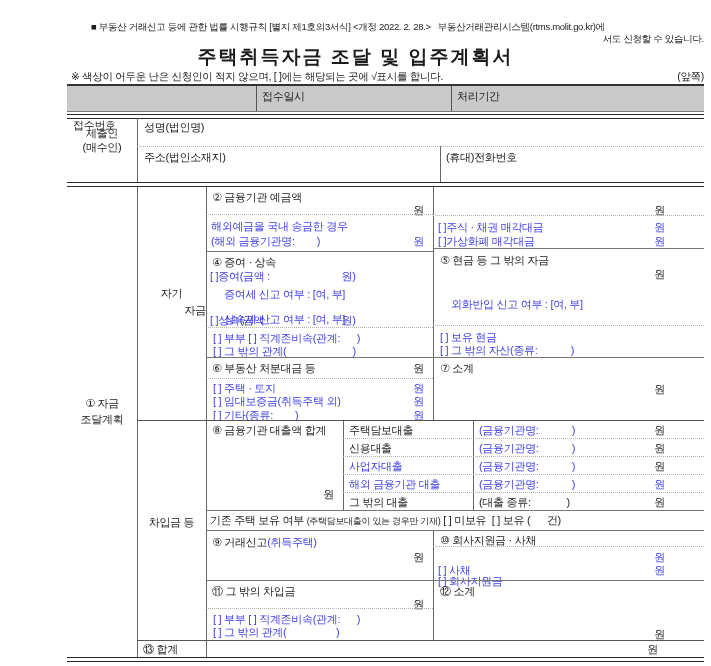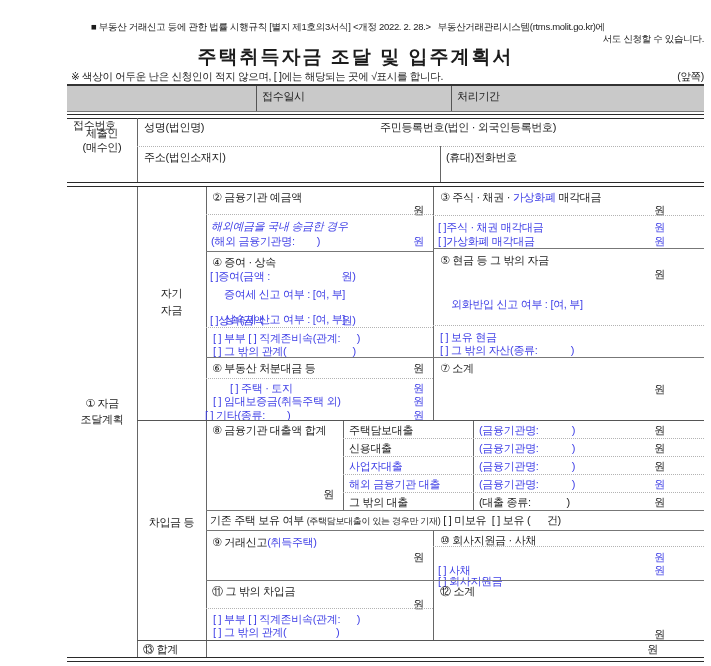--- a/index.html
+++ b/index.html
@@ -41,69 +41,67 @@
   <div class="hl" style="left:67px;top:111px;width:637px;"></div>
   <div class="t" style="left:73px;top:90px;margin-top:29px;">접수번호</div>
   <div class="t" style="left:262px;top:90px;">접수일시</div>
   <div class="t" style="left:457px;top:90px;">처리기간</div>
 
   <div class="dbl" style="left:67px;top:114px;width:637px;"></div>
   <div class="vl" style="left:137px;top:118px;height:64px;"></div>
   <div class="t c" style="left:67px;top:127px;width:70px;">제출인</div>
   <div class="t c" style="left:67px;top:141px;width:70px;">(매수인)</div>
   <div class="t" style="left:144px;top:121px;">성명(법인명)</div>
-  <div class="t" style="left:380px;top:121px;">주민등록번호(법인 · 외국인등록번호)</div>
   <div class="hd" style="left:137px;top:146px;width:567px;"></div>
   <div class="t" style="left:144px;top:151px;">주소(법인소재지)</div>
   <div class="vl" style="left:440px;top:146px;height:36px;"></div>
   <div class="t" style="left:446px;top:151px;">(휴대)전화번호</div>
   <div class="dbl" style="left:67px;top:182px;width:637px;"></div>
 
   <div class="vl" style="left:137px;top:187px;height:470px;"></div>
   <div class="vl" style="left:206px;top:187px;height:470px;"></div>
   <div class="vl" style="left:433px;top:187px;height:233px;"></div>
   <div class="vl" style="left:433px;top:530px;height:110px;"></div>
   <div class="vl" style="left:343px;top:420px;height:90px;"></div>
   <div class="vl" style="left:473px;top:420px;height:90px;"></div>
 
   <div class="t c" style="left:67px;top:397px;width:70px;">① 자금</div>
   <div class="t c" style="left:67px;top:413px;width:70px;">조달계획</div>
   <div class="t c" style="left:137px;top:287px;width:69px;">자기</div>
-  <div class="t c" style="left:137px;top:304px;width:69px;">자금</div>
+  <div class="t c" style="left:137px;top:304px;width:69px;text-align:right;">자금</div>
   <div class="t c" style="left:137px;top:516px;width:69px;">차입금 등</div>
 
   <div class="t" style="left:212px;top:191px;">② 금융기관 예금액</div>
   <div class="t r" style="left:206px;top:204px;width:218px;">원</div>
   <div class="hd" style="left:206px;top:214px;width:227px;"></div>
-  <div class="t b" style="left:211px;top:220px;font-style:italic;">해외예금을 국내 송금한 경우</div>
+  <div class="t b" style="left:211px;top:220px;">해외예금을 국내 송금한 경우</div>
   <div class="t b" style="left:211px;top:235px;">(해외 금융기관명:        )</div>
   <div class="t b r" style="left:206px;top:235px;width:218px;">원</div>
   <div class="hl" style="left:206px;top:251px;width:227px;"></div>
 
   <div class="t" style="left:212px;top:256px;">④ 증여 · 상속</div>
   <div class="t b" style="left:210px;top:270px;">[ ]증여(금액 :                          원)</div>
   <div class="t b" style="left:224px;top:288px;">증여세 신고 여부 : [여, 부]</div>
   <div class="t b" style="left:210px;top:314px;">[ ]상속(금액 :                          원)</div>
   <div class="t b" style="left:224px;top:313px;">상속세 신고 여부 : [여, 부]</div>
   <div class="hd" style="left:206px;top:327px;width:227px;"></div>
   <div class="t b" style="left:213px;top:332px;">[ ] 부부 [ ] 직계존비속(관계:      )</div>
   <div class="t b" style="left:213px;top:345px;">[ ] 그 밖의 관계(                        )</div>
   <div class="hl" style="left:206px;top:357px;width:227px;"></div>
 
   <div class="t" style="left:212px;top:362px;">⑥ 부동산 처분대금 등</div>
   <div class="t r" style="left:206px;top:362px;width:218px;">원</div>
   <div class="hd" style="left:206px;top:378px;width:227px;"></div>
-  <div class="t b" style="left:213px;top:382px;margin-left:17px;">[ ] 주택 · 토지</div>
+  <div class="t b" style="left:213px;top:382px;">[ ] 주택 · 토지</div>
   <div class="t b r" style="left:206px;top:382px;width:218px;">원</div>
   <div class="t b" style="left:213px;top:395px;">[ ] 임대보증금(취득주택 외)</div>
   <div class="t b r" style="left:206px;top:395px;width:218px;">원</div>
-  <div class="t b" style="left:205px;top:409px;">[ ] 기타(종류:        )</div>
+  <div class="t b" style="left:213px;top:409px;">[ ] 기타(종류:        )</div>
   <div class="t b r" style="left:206px;top:409px;width:218px;">원</div>
 
-  <div class="t" style="left:440px;top:191px;"><span>③ 주식 · 채권 · </span><span class="b">가상화폐</span><span> 매각대금</span></div>
   <div class="t r" style="left:433px;top:204px;width:232px;">원</div>
   <div class="hd" style="left:433px;top:215px;width:271px;"></div>
   <div class="t b" style="left:438px;top:221px;">[ ]주식 · 채권 매각대금</div>
   <div class="t b r" style="left:433px;top:221px;width:232px;">원</div>
   <div class="t b" style="left:438px;top:235px;">[ ]가상화폐 매각대금</div>
   <div class="t b r" style="left:433px;top:235px;width:232px;">원</div>
   <div class="hl" style="left:433px;top:248px;width:271px;"></div>
 
   <div class="t" style="left:440px;top:254px;">⑤ 현금 등 그 밖의 자금</div>
   <div class="t r" style="left:433px;top:268px;width:232px;">원</div>

